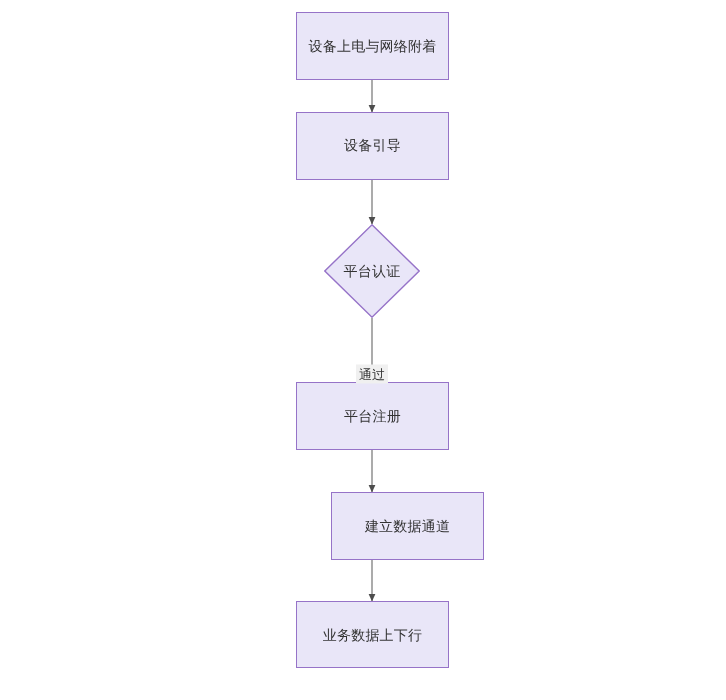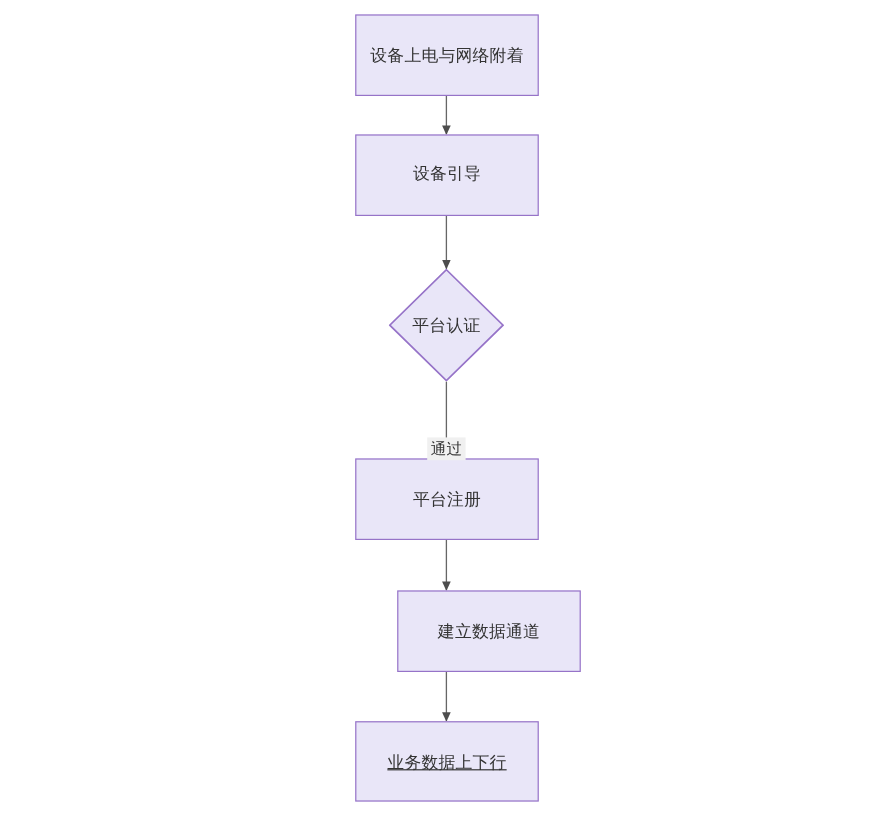--- a/index.html
+++ b/index.html
@@ -119,21 +119,21 @@
       <div class="node node-rect" style="left: 296px; top: 382px; width: 153px; height: 68px;">
         <div class="diamond-label">
           <span class="node-line">平台注册</span>
         </div>
       </div>
       <div class="node node-rect" style="left: 296px; top: 492px; width: 153px; height: 68px; margin-left: 35px;">
         <div class="diamond-label">
           <span class="node-line">建立数据通道</span>
         </div>
       </div>
-      <div class="node node-rect" style="left: 296px; top: 601px; width: 153px; height: 67px; text-decoration: underline;">
+      <div class="node node-rect" style="left: 296px; top: 601px; width: 153px; height: 67px;">
         <div class="diamond-label">
           <span class="node-line">业务数据上下行</span>
         </div>
       </div>
     </div>
   <div id="edge-labels-group">
       <div class="edge-label" style="left: 372px; top: 374px;">通过</div>
     </div>
 
 </div>

